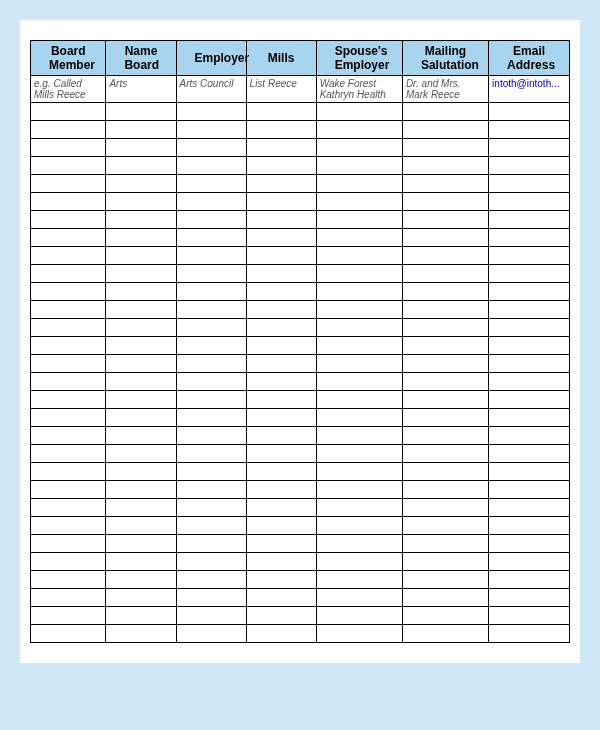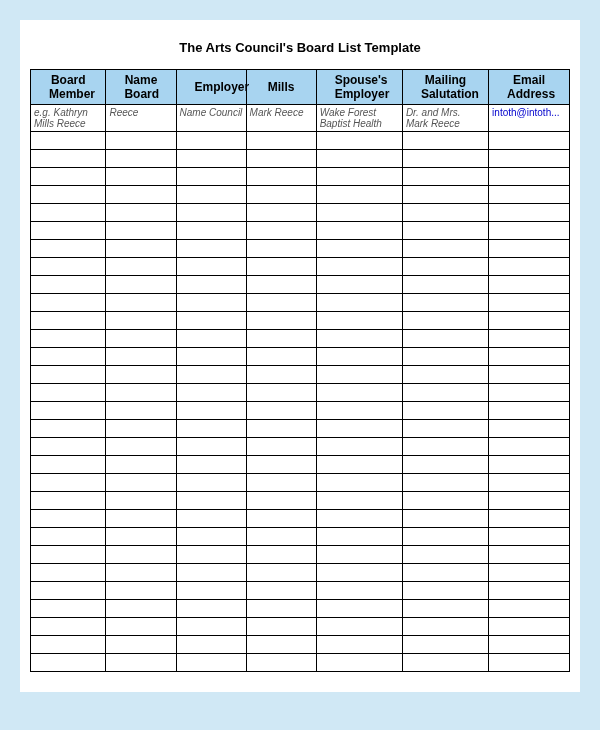--- a/index.html
+++ b/index.html
@@ -78,21 +78,20 @@
     col.col-email { width: 15%; }
 
     .empty-row td {
       height: 18px;
     }
   </style>
 </head>
 <body>
 
 <div class="page-container">
-  <div class="page-title">The Arts Council's Board List Template</div>
 
   <table class="board-table">
     <colgroup>
       <col class="col-board">
       <col class="col-name">
       <col class="col-employer">
       <col class="col-spouse">
       <col class="col-spousemp">
       <col class="col-mailing">
       <col class="col-email">
@@ -103,25 +102,25 @@
         <th>Name Board</th>
         <th>Employer</th>
         <th>Mills</th>
         <th>Spouse's<br>Employer</th>
         <th>Mailing<br>Salutation</th>
         <th>Email<br>Address</th>
       </tr>
     </thead>
     <tbody>
       <tr>
-        <td class="italic-gray">e.g. Kathryn Mills Reece</td>
-        <td class="italic-gray">Reece</td>
-        <td class="italic-gray">Name Council</td>
-        <td class="italic-gray">Mark Reece</td>
-        <td class="italic-gray">Wake Forest Baptist Health</td>
+        <td class="italic-gray">e.g. Called Mills Reece</td>
+        <td class="italic-gray">Arts</td>
+        <td class="italic-gray">Arts Council</td>
+        <td class="italic-gray">List Reece</td>
+        <td class="italic-gray">Wake Forest Kathryn Health</td>
         <td class="italic-gray">Dr. and Mrs. Mark Reece</td>
         <td class="link-blue">intoth@intoth...</td>
       </tr>
 
       <tr class="empty-row">
           <td></td>
           <td></td>
           <td></td>
           <td></td>
           <td></td>

